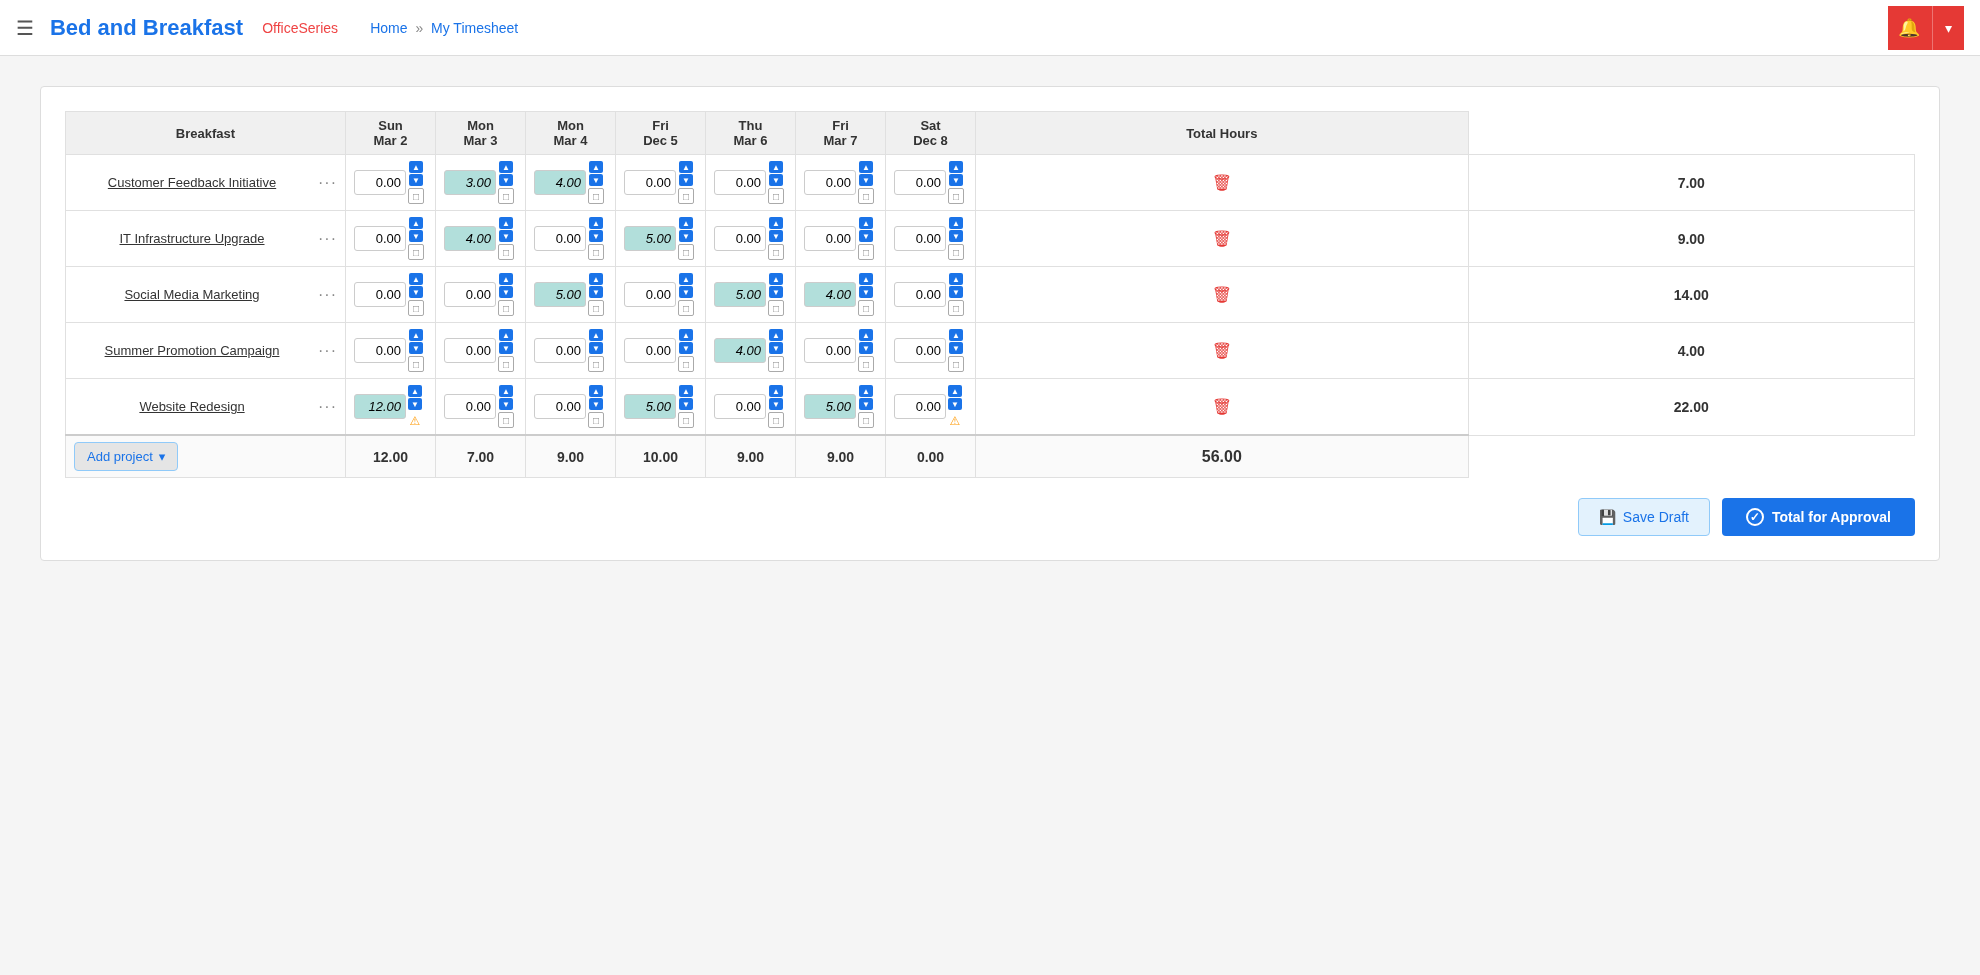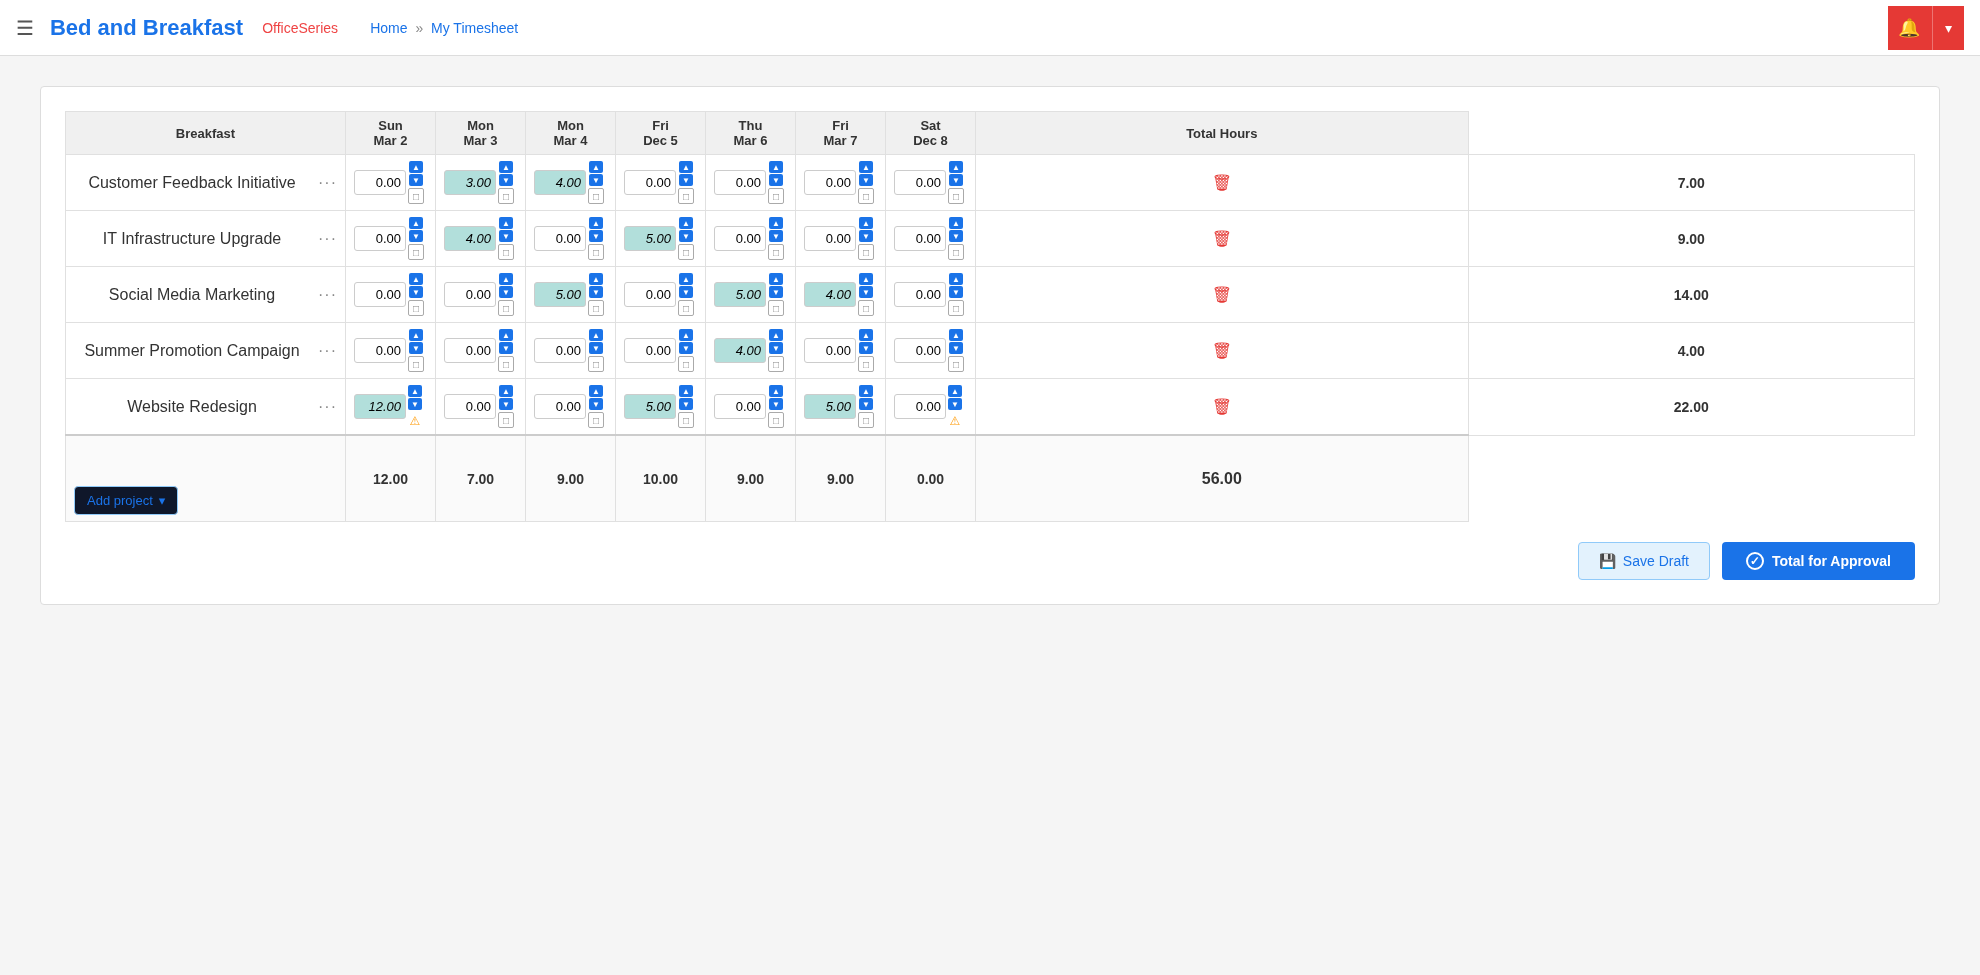--- a/index.html
+++ b/index.html
@@ -118,21 +118,22 @@
       min-width: 280px;
       width: 280px;
     }
     .activity-cell {
       display: flex;
       align-items: center;
       gap: 8px;
     }
     .activity-name {
       flex: 1;
-      font-size: 16px;
+      font-size: 13px;
+      text-decoration: underline;
     }
     .dots-btn {
       background: none;
       border: none;
       cursor: pointer;
       color: #888;
       font-size: 16px;
       letter-spacing: 1px;
     }
 
@@ -203,31 +204,30 @@
     
     .footer-row td {
       background: #fafafa;
       font-weight: bold;
       font-size: 14px;
       border-top: 2px solid #ccc;
     }
 
     
     .add-project-btn {
-      background: #0f172a;
+      background: #e5e5e5;
       color: #1a73e8;
       border: 1px solid #90caf9;
       border-radius: 4px;
       padding: 6px 12px;
       cursor: pointer;
       font-size: 13px;
       display: flex;
       align-items: center;
       gap: 6px;
-      margin-top: 44px;
     }
 
     
     .bottom-actions {
       display: flex;
       justify-content: flex-end;
       gap: 12px;
       margin-top: 20px;
     }
     .save-draft-btn {

